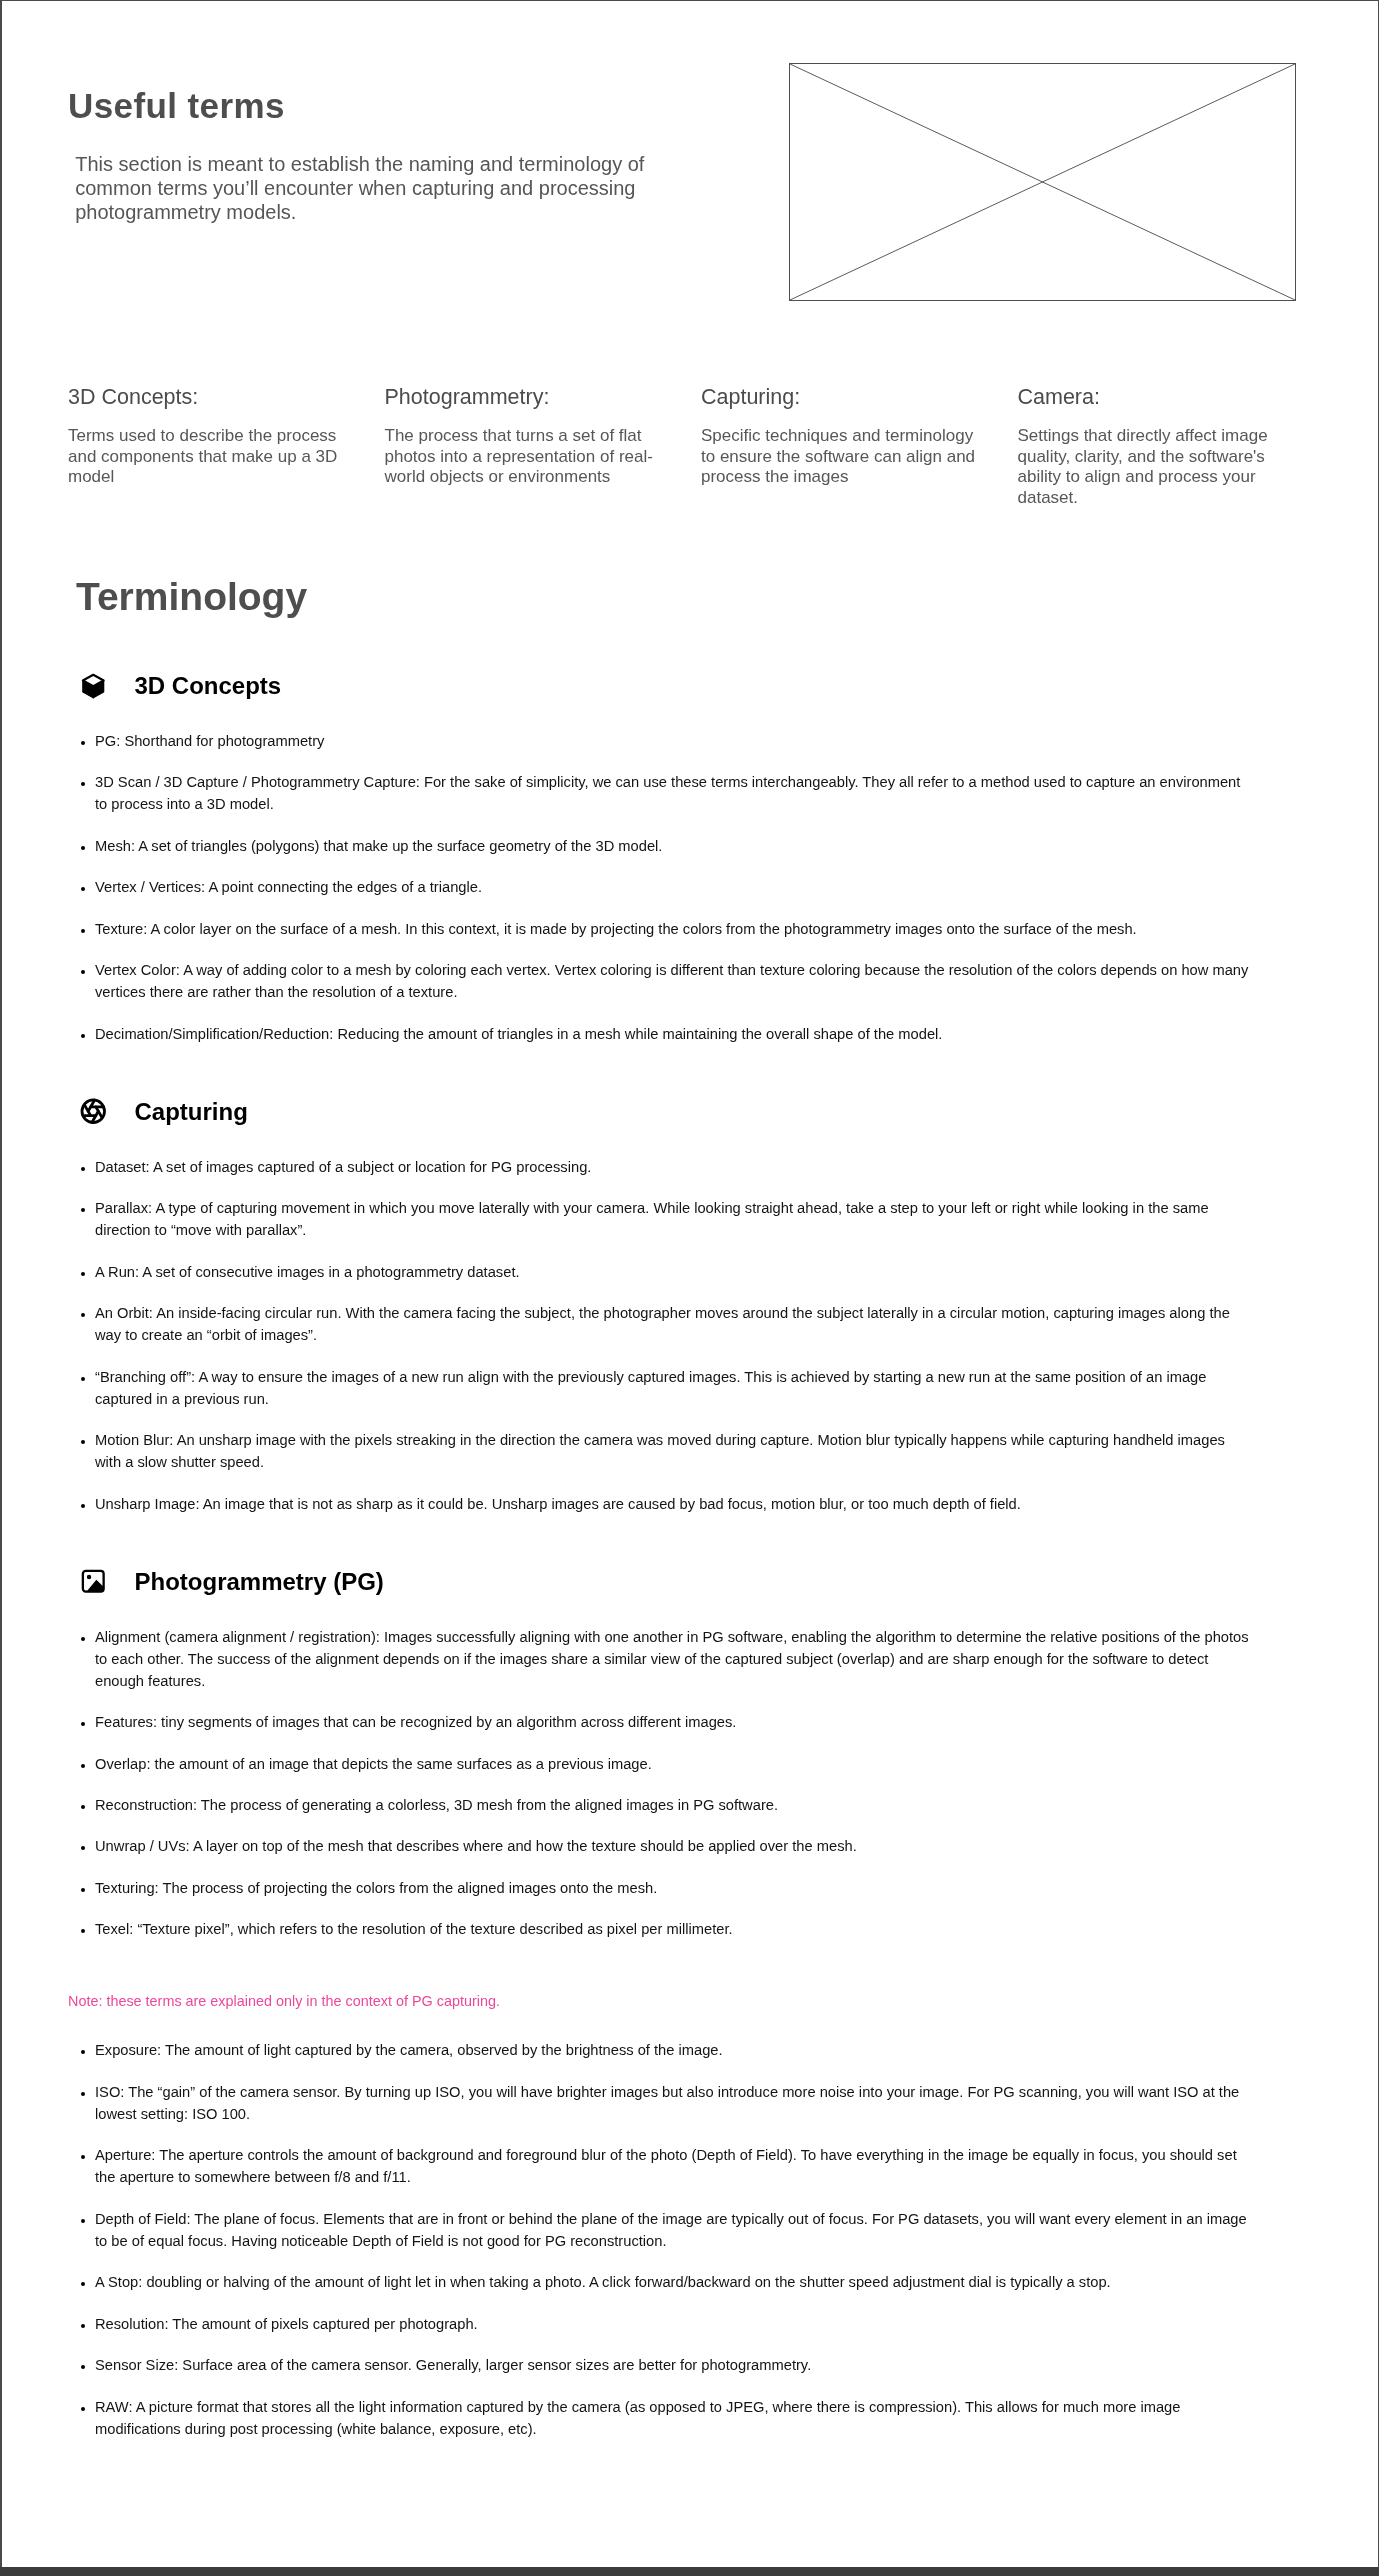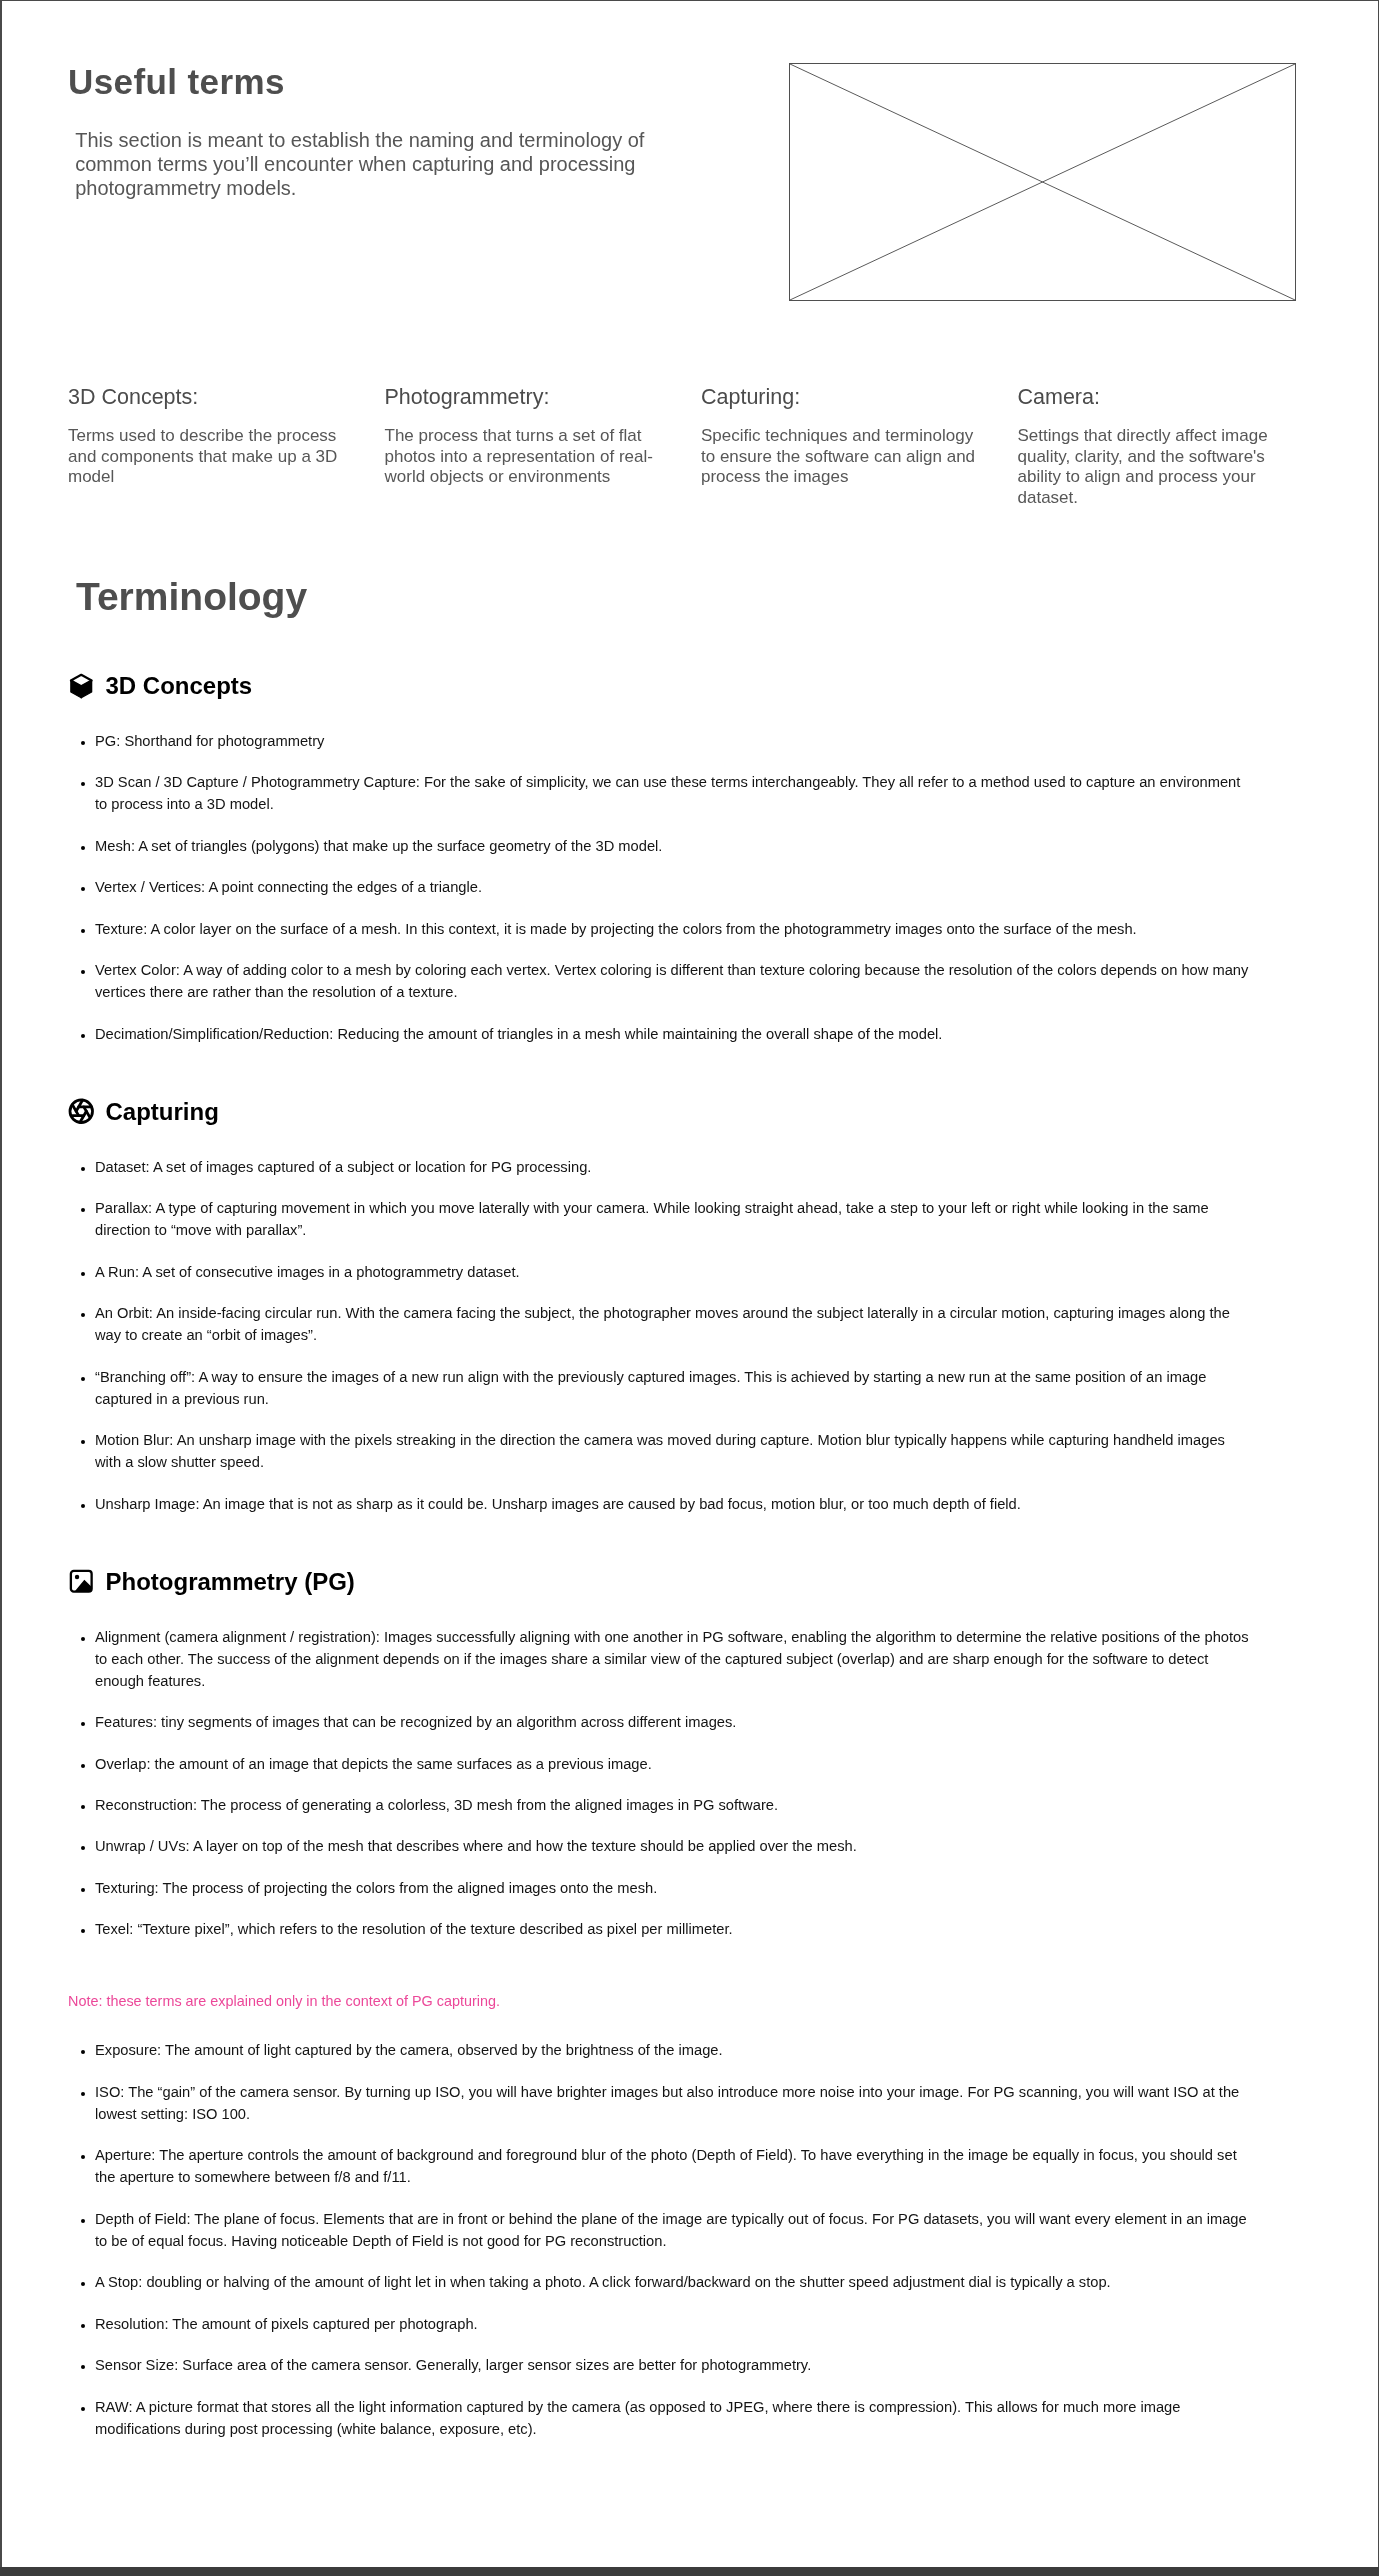--- a/index.html
+++ b/index.html
@@ -25,21 +25,21 @@
     height: 9.3px; background: #3c3c3c; z-index: 6;
   }
   .page {
     position: relative;
     padding: 0 79px 86px 68px;
     box-sizing: border-box;
   }
   
   .hero { position: relative; min-height: 326px; }
   .page-title {
-    margin: 0; padding-top: 62px;
+    margin: 0; padding-top: 86px;
     font-size: 35px; font-weight: 700; letter-spacing: 0.4px;
     color: #4e4e4e;
   }
   .intro {
     margin: 26px 0 0 7.2px;
     max-width: 635px;
     font-size: 20px; line-height: 1.2;
     color: #565656;
   }
   .img-ph {
@@ -69,22 +69,22 @@
     max-width: 283px;
   }
   
   .terminology-heading {
     margin: 66px 0 0 8px;
     font-size: 39px; font-weight: 700;
     color: #4e4e4e;
   }
   .term-section { margin-top: 53px; }
   .sec-heading {
-    display: flex; align-items: center; gap: 11px;
-    margin: 0;
+    display: flex; align-items: center; gap: 28px;
+    margin: 12px;
     font-size: 24px; font-weight: 800;
     color: #000000;
   }
   .sec-icon { flex: 0 0 auto; width: 26.5px; height: 26.5px; }
   .sec-icon svg { display: block; width: 26.5px; height: 26.5px; }
   .sec-note {
     margin: 30px 0 0 0;
     font-size: 14.4px; color: #ec4899;
   }
   .term-list {

